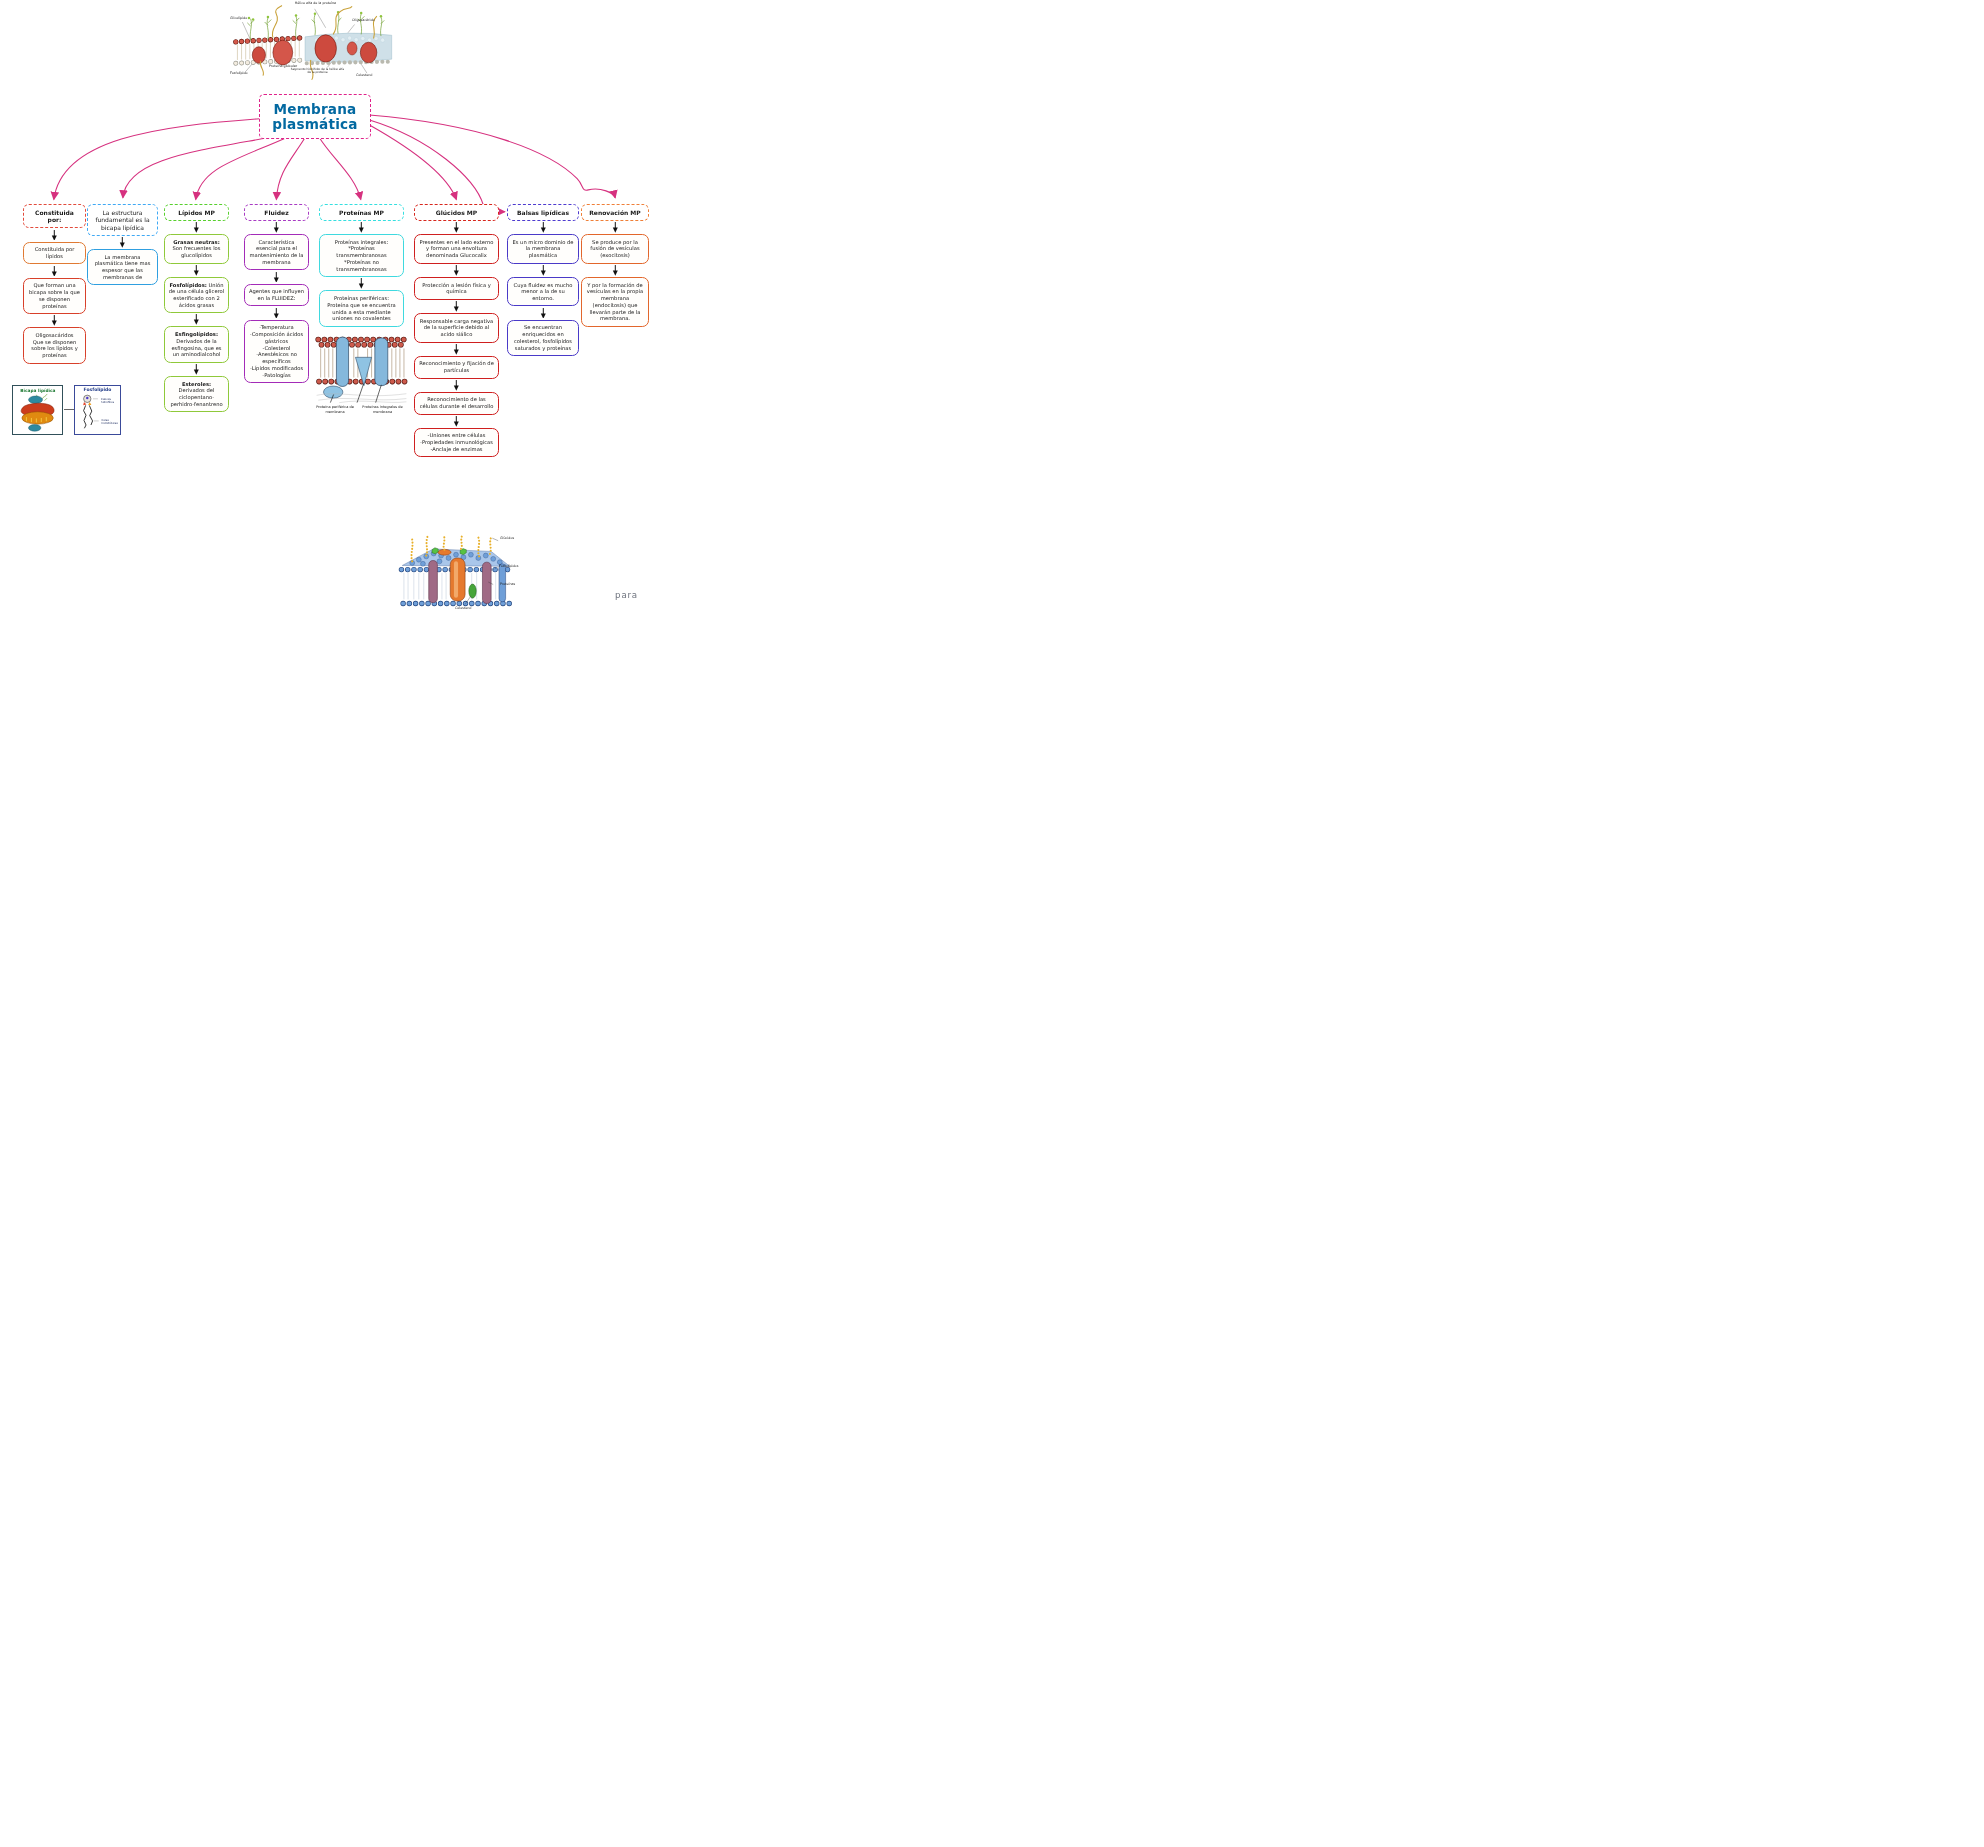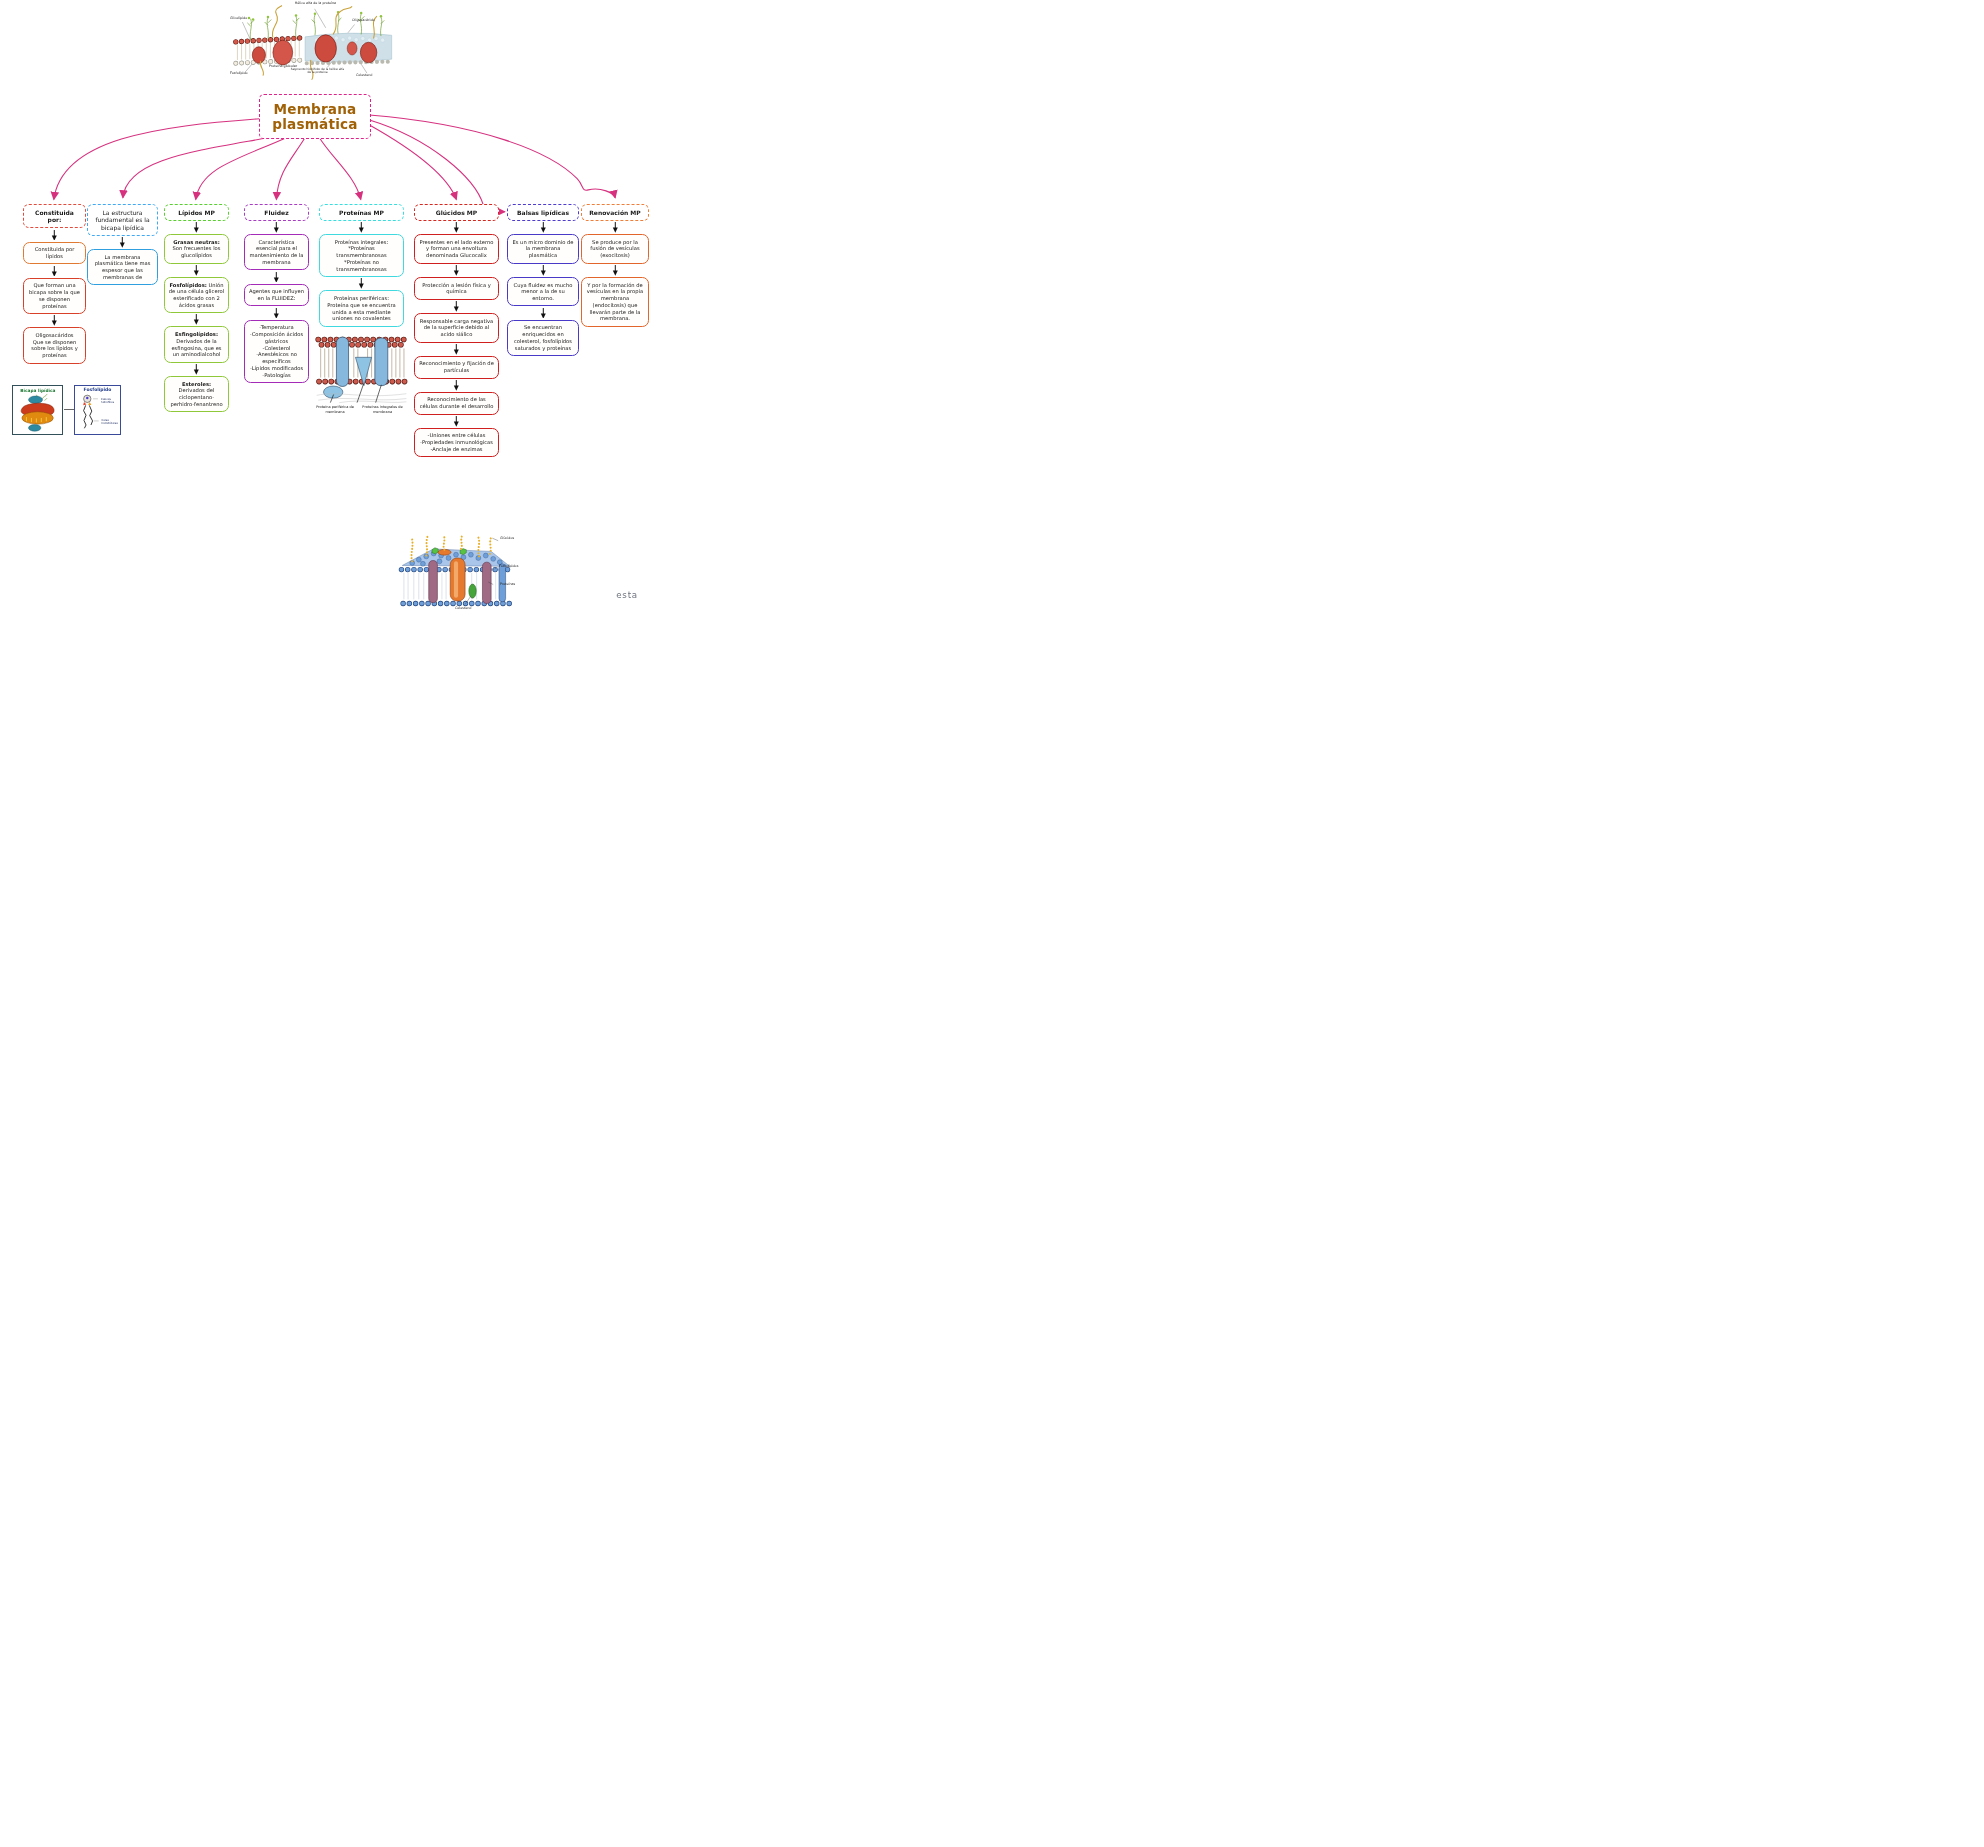--- a/index.html
+++ b/index.html
@@ -1,21 +1,21 @@
 <!DOCTYPE html>
 <html style="font-size:6.6px"><head>
 <meta charset="utf-8">
 <style>
   html,body{margin:0;padding:0;background:#ffffff;}
   .canvas{position:relative;width:662px;height:616px;background:#fff;
           font-family:"DejaVu Sans", sans-serif;color:#1a1a1a;overflow:hidden;}
   
   .title-box{position:absolute;left:259px;top:94px;width:110px;height:43px;
     border:1.7px dashed #e0218a;border-radius:5px;display:flex;align-items:center;justify-content:center;
-    text-align:center;font-size:13.6px;font-weight:bold;color:#a16207;line-height:1.08;letter-spacing:0.2px;background:#fff;}
+    text-align:center;font-size:13.6px;font-weight:bold;color:#0369a1;line-height:1.08;letter-spacing:0.2px;background:#fff;}
   
   .overlay{position:absolute;left:0;top:0;width:662px;height:616px;pointer-events:none;}
   
   .col{position:absolute;top:204px;display:flex;flex-direction:column;align-items:center;}
   #col1{left:23px;width:63px}  #col2{left:87px;width:71px}
   #col3{left:164px;width:65px} #col4{left:244px;width:65px}
   #col5{left:319px;width:85px} #col6{left:414px;width:85px}
   #col7{left:507px;width:72px}#col8{left:581px;width:68px}
   .hdr{border:1.4px dashed #888;border-radius:5.8px;background:#fff;padding:3.7px 4.1px;width:100%;
        box-sizing:border-box;text-align:center;font-weight:bold;font-size:6px;line-height:1.25;}
@@ -484,16 +484,16 @@
       </g>
       <g stroke="#555" stroke-width="0.7">
         <line x1="44" y1="16" x2="56" y2="16"></line>
         <line x1="46" y1="70" x2="58" y2="70"></line>
       </g>
     </svg>
     <div class="card-label" style="left:26px;top:11.6px;width:20px;">Cabeza hidrofílica</div>
     <div class="card-label" style="left:26.5px;top:33px;width:19px;">Colas hidrofóbicas</div>
   </div>
 
-  <div class="watermark">esta</div>
+  <div class="watermark">para</div>
 
 </div>
 
 
 </body></html>

